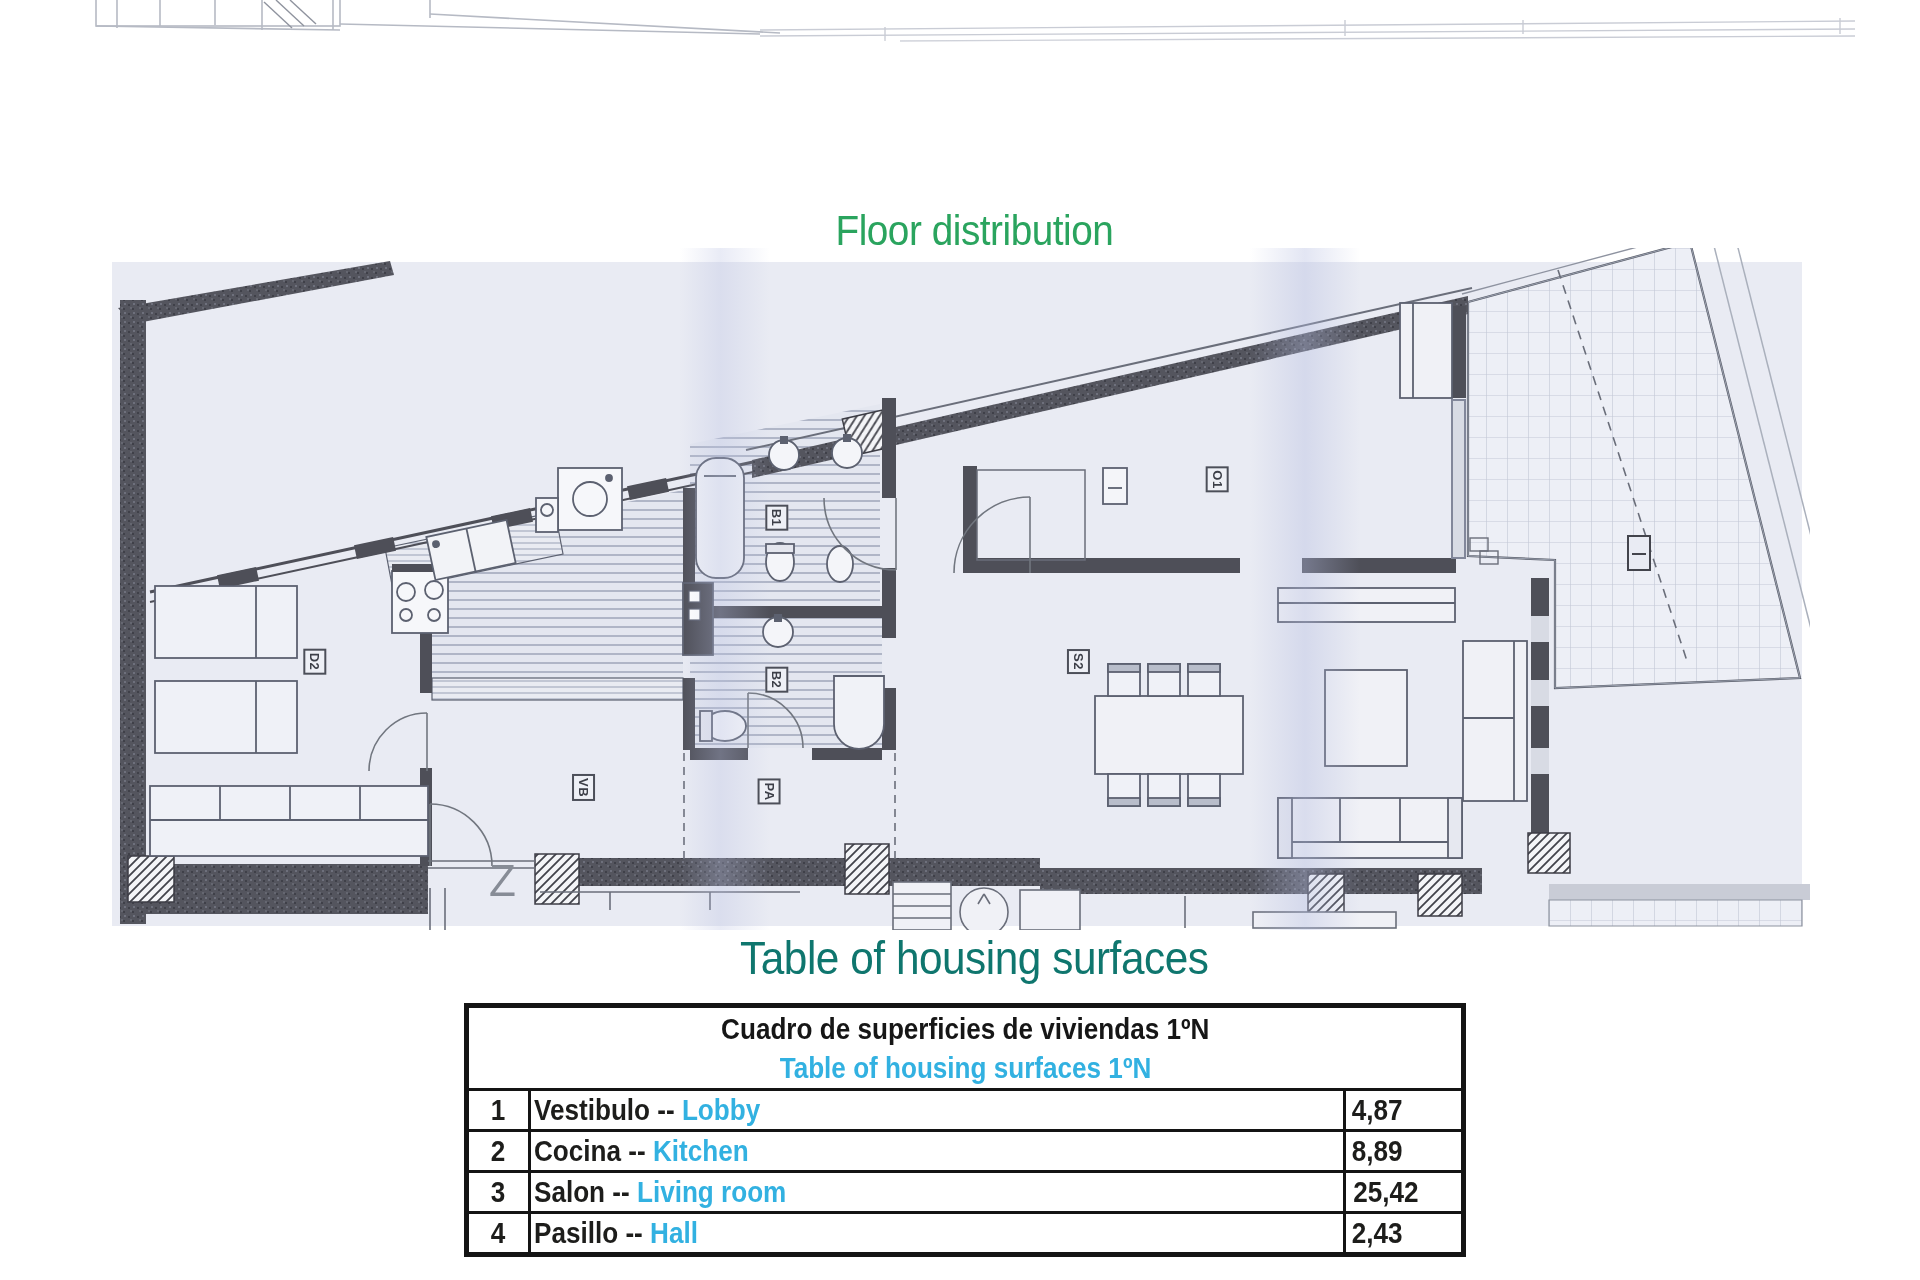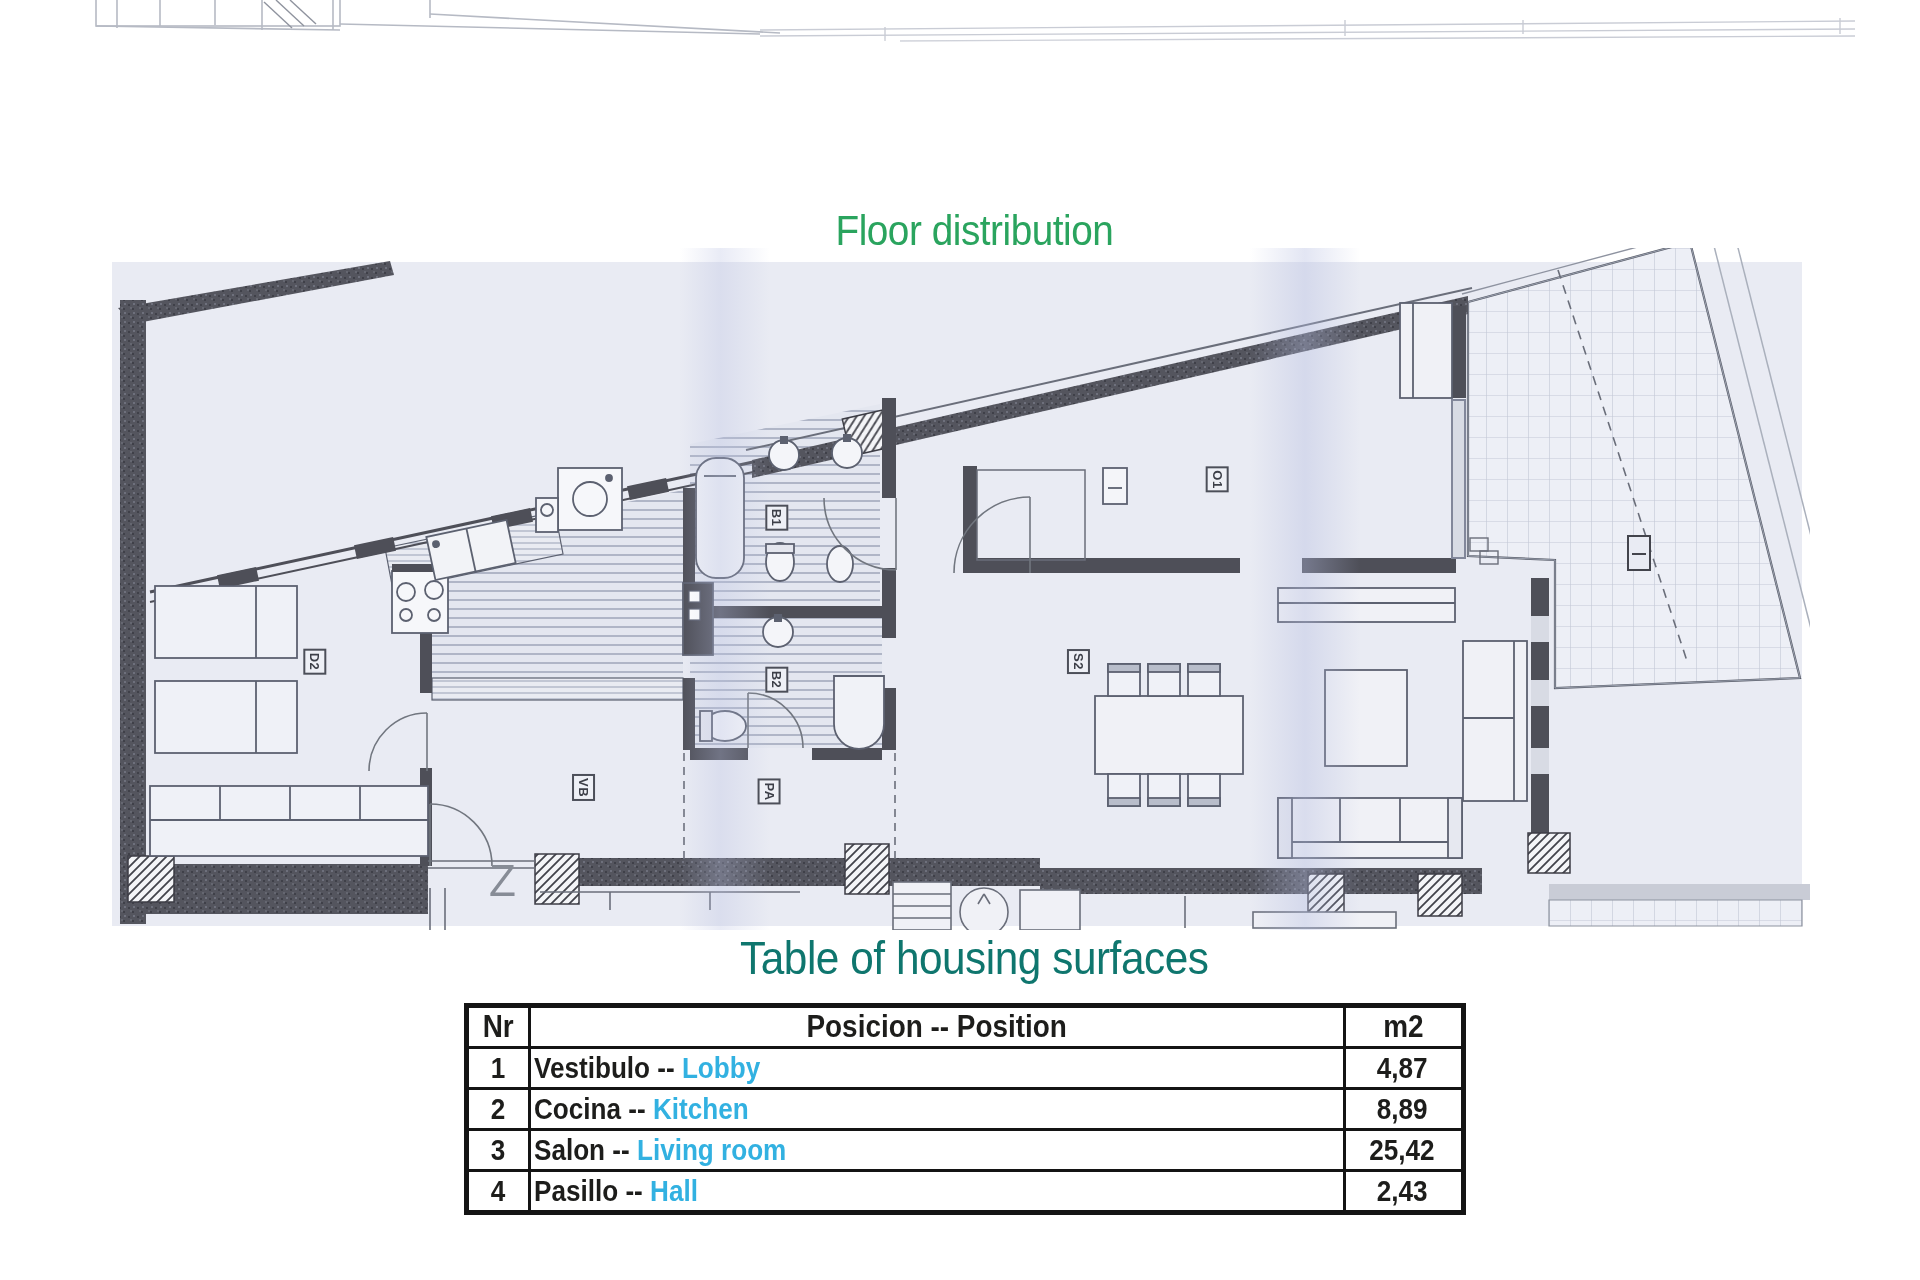--- a/index.html
+++ b/index.html
@@ -50,21 +50,21 @@
     border:3px solid #141414;padding:0;font-weight:bold;vertical-align:middle;
   }
   #surface-table{border:4px solid #141414;outline:1px solid #141414;}
   #surface-table .title-cell{height:80px;text-align:center;}
   #surface-table .title-es{font-size:29px;line-height:40px;color:#161616;}
   #surface-table .title-en{font-size:29px;line-height:38px;}
   #surface-table th{height:38px;font-size:31px;text-align:center;}
   #surface-table td{height:38px;font-size:29px;}
   #surface-table td.nr{text-align:center;}
   #surface-table td.pos{text-align:left;padding-left:3px;}
-  #surface-table td.m2{text-align:center;padding-right:9px;}
+  #surface-table td.m2{text-align:left;padding-right:9px;}
 </style>
 </head>
 <body>
 
 <svg id="top-strip" width="1920" height="60" viewBox="0 0 1920 60">
   <g stroke="#b6bac4" stroke-width="1.6" fill="none">
     <rect x="96" y="-6" width="244" height="32"></rect>
     <line x1="117" y1="0" x2="117" y2="28"></line>
     <line x1="160" y1="0" x2="160" y2="26"></line>
     <line x1="215" y1="0" x2="215" y2="25"></line>
@@ -344,23 +344,24 @@
 <div id="north-mark">Z</div>
 
 <table id="surface-table">
   <colgroup>
       <col class="c-nr">
       <col class="c-pos">
       <col class="c-m2">
     </colgroup>
   <tbody>
     <tr>
-      <th><span class="cnd">Nr</span></th>
-      <th><span class="cnd">Posicion -- Position</span></th>
-      <th><span class="cnd">m2</span></th>
+      <td class="title-cell" colspan="3">
+        <div class="title-es"><span class="cnd">Cuadro de superficies de viviendas 1ºN</span></div>
+        <div class="title-en" style="color: rgb(50, 177, 225);"><span class="cnd">Table of housing surfaces 1ºN</span></div>
+      </td>
     </tr>
   </tbody>
   <tbody id="surface-rows">
       <tr>
         <td class="nr"><span class="cnd">1</span></td>
         <td class="pos"><span class="cnd-l">Vestibulo -- <span style="color:#32b1e1">Lobby</span></span></td>
         <td class="m2"><span class="cnd-r">4,87</span></td>
       </tr>
       <tr>
         <td class="nr"><span class="cnd">2</span></td>

